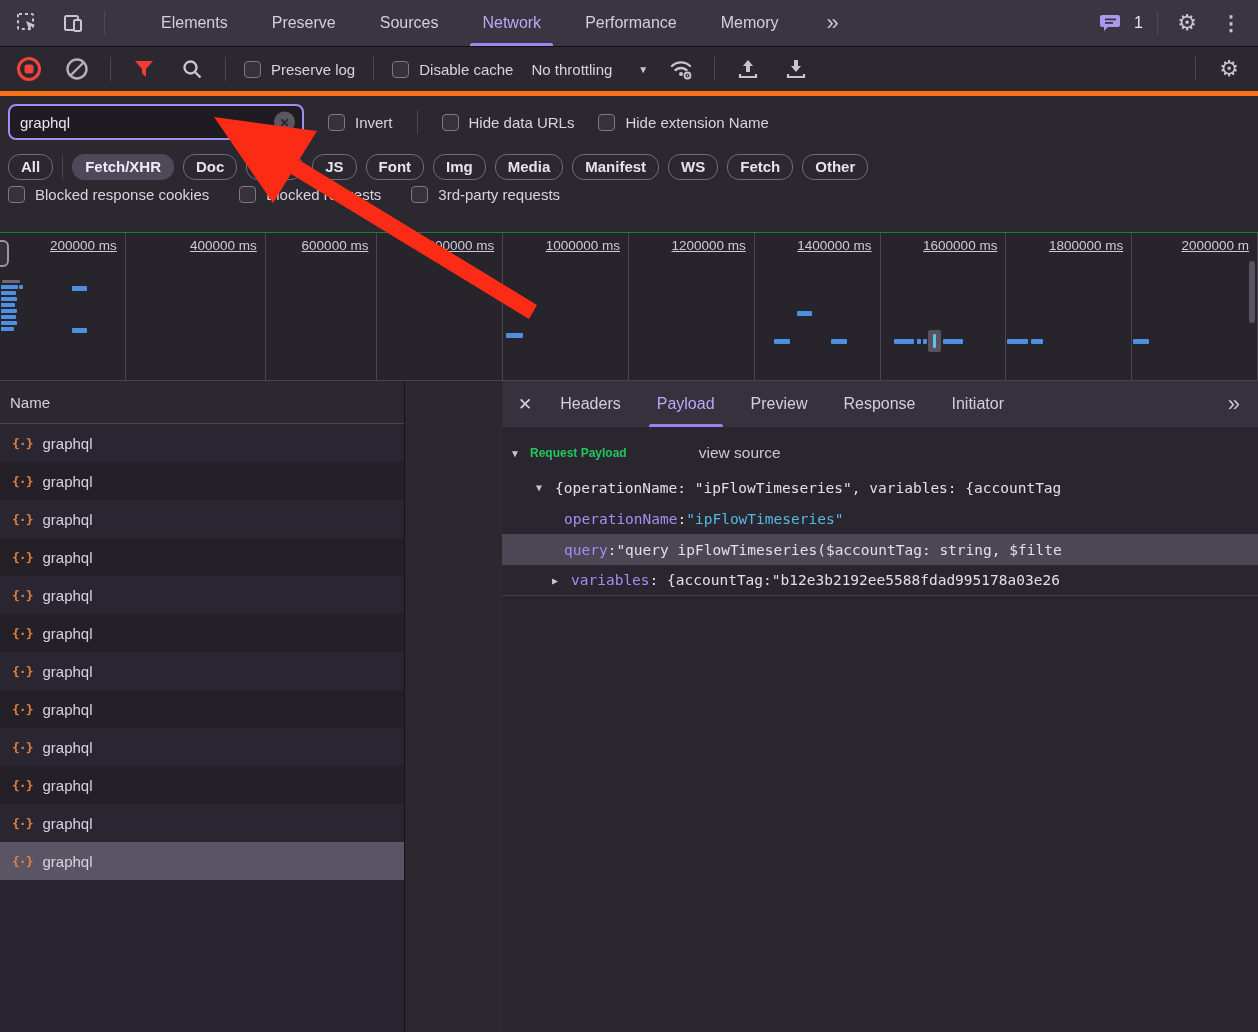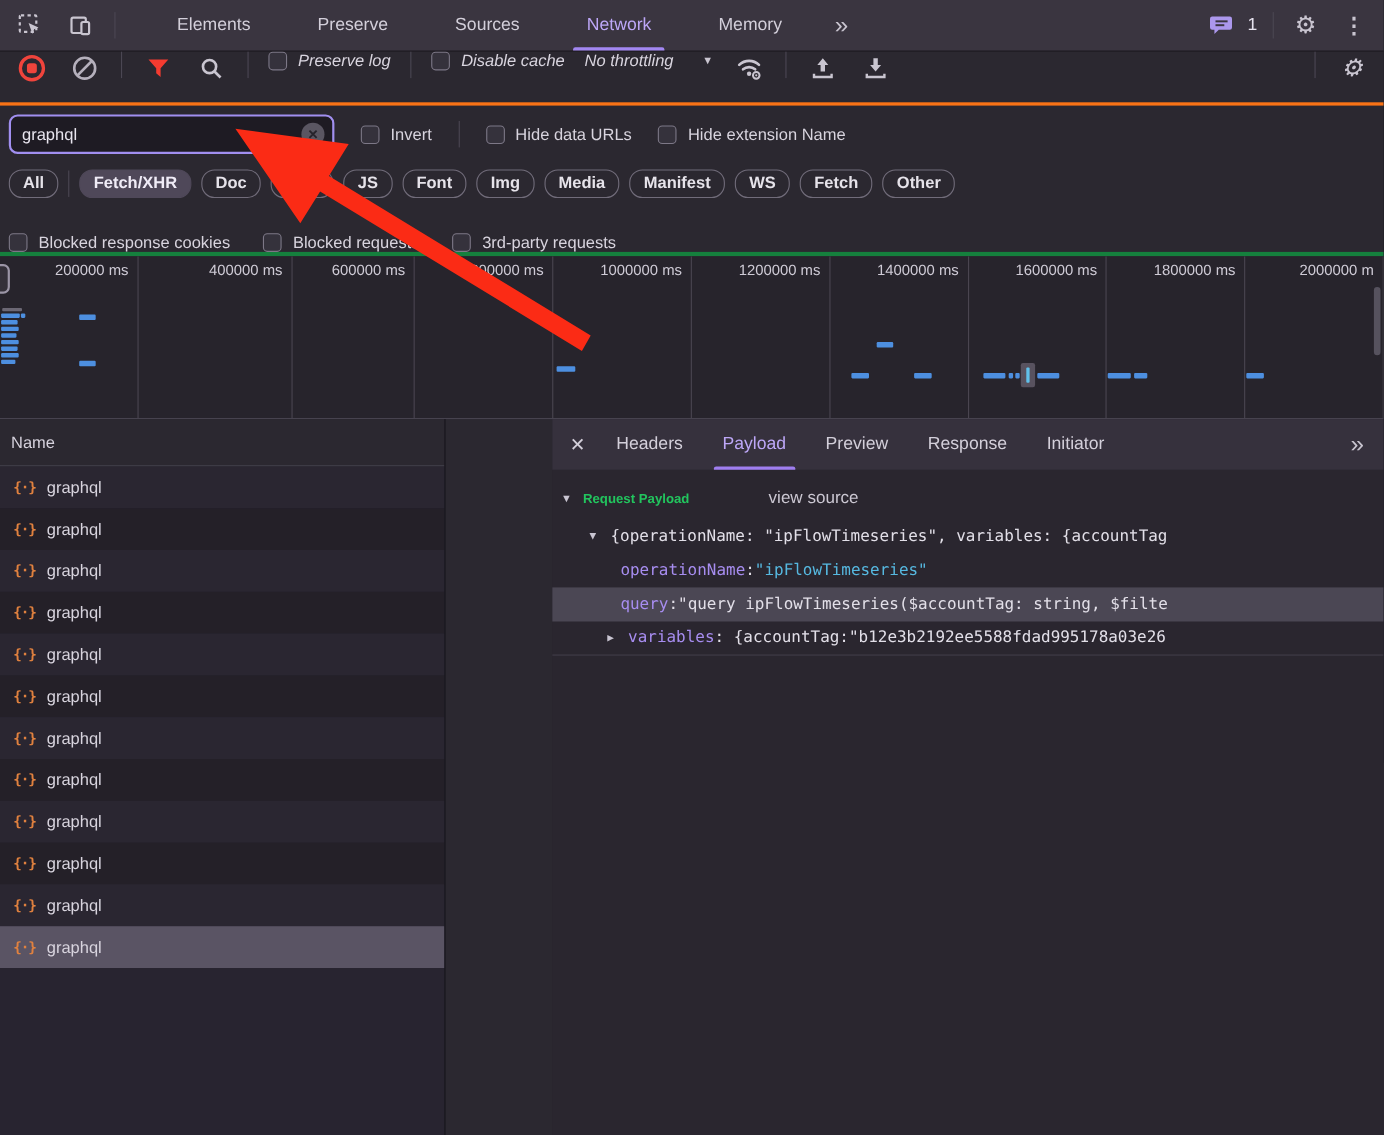--- a/index.html
+++ b/index.html
@@ -11,35 +11,35 @@
   }
   .vdiv { width:1px; height:24px; background:#4b4753; display:inline-block; flex:none; }
 
   
   .tabbar {
     position:absolute; top:0; left:0; width:100%; height:47px;
     background:#3a3540; border-bottom:1px solid #141217;
     display:flex; align-items:center; padding:0 12px; gap:16px;
   }
   .icon-btn { display:inline-flex; align-items:center; justify-content:center; width:30px; height:30px; flex:none; cursor:pointer; }
-  .top-tabs { display:flex; gap:17px; height:100%; margin-left:18px; }
+  .top-tabs { display:flex; gap:0; height:100%; margin-left:18px; }
   .tab { position:relative; height:100%; display:flex; align-items:center; padding:0 22px; color:#d3cfda; font-size:16px; cursor:pointer; white-space:nowrap; }
   .tab.active { color:#bda7f7; }
   .tab.active::after { content:""; position:absolute; left:10px; right:10px; bottom:0; height:3px; background:#a287f2; border-radius:2px 2px 0 0; }
   .tab-overflow { color:#c9c5d0; font-size:22px; padding:0 10px; cursor:pointer; }
   .tabbar-right { margin-left:auto; display:flex; align-items:center; gap:14px; }
   .msg-count { color:#e6e2ee; font-size:16px; margin-left:-6px; }
   .kebab { color:#c9c5d0; font-size:20px; font-weight:bold; letter-spacing:0; }
   .gearchar { color:#c9c5d0; font-size:22px; line-height:1; }
 
   
   .toolbar {
     position:absolute; top:47px; left:0; width:100%; height:49px;
-    background:#2b2830; border-bottom:3px solid #f97316;
-    display:flex; align-items:flex-start; padding:0 14px; gap:18px;font-style:italic;
+    background:#2b2830; border-bottom:5px solid #f97316;
+    display:flex; align-items:center; padding:0 14px; gap:18px;
   }
   .throttle { display:flex; align-items:center; gap:26px; cursor:pointer; color:#d8d4de; }
   .caret { font-size:10px; color:#c9c5d0; }
   .checkbox {
     width:17px; height:17px; border:1.6px solid #7d7887; border-radius:4px;
     background:#35323c; display:inline-block; flex:none; cursor:pointer;
   }
   .cb-group { display:flex; align-items:center; gap:10px; white-space:nowrap; }
   .toolbar .spacer { flex:1; }
 
@@ -67,32 +67,32 @@
   }
   .chip {
     border:1.5px solid #716c7a; border-radius:12px; padding:3px 12px 4px;
     color:#e6e3ea; font-size:15px; font-weight:600; cursor:pointer; white-space:nowrap; flex:none;
   }
   .chip.selected { background:#4f4859; border-color:#4f4859; color:#f0ecf7; }
 
   
   .checkrow {
     position:absolute; top:186px; left:0; width:100%; height:47px;
-    display:flex; align-items:flex-end; padding:0 8px; gap:30px;
-    border-bottom:4px solid #15803d;
+    display:flex; align-items:flex-start; padding:0 8px; gap:30px;
+    border-bottom:1px solid #15803d;
   }
 
   
   .overview {
     position:absolute; top:233px; left:0; width:100%; height:148px;
     background:#27242c; border-bottom:1px solid #47434f; overflow:hidden;
   }
   .tl-col { position:absolute; top:0; bottom:0; border-right:1px solid #4a4550; }
   .tl-label {
-    position:absolute; top:5px; right:8px; color:#cfcbd6; font-size:13.5px; white-space:nowrap;
+    position:absolute; top:5px; right:8px; color:#cfcbd6; font-size:13.5px; white-space:nowrap;text-decoration:underline;
   }
   .tl-bar-blue { position:absolute; background:#4d8fe0; border-radius:1px; }
   .tl-bar-gray { position:absolute; background:#6b6774; border-radius:1px; }
   .tl-bar-box  { position:absolute; background:#58525f; border-radius:2px; }
   .tl-bar-line { position:absolute; background:#61c0ea; border-radius:1px; }
   .tl-handle {
     position:absolute; left:-6px; top:7px; width:15px; height:27px;
     border:2px solid #9b95a6; border-radius:6px; background:#343039;
   }
   .tl-scroll { position:absolute; right:3px; top:28px; width:6px; height:62px; background:#56525e; border-radius:3px; }
@@ -165,20 +165,21 @@
         <rect x="3" y="4" width="13" height="14" rx="1.5" fill="none" stroke="#c9c5d0" stroke-width="2"></rect>
         <rect x="12" y="8" width="7" height="11" rx="1.5" fill="#3a3540" stroke="#c9c5d0" stroke-width="2"></rect>
       </svg>
     </span>
     <span class="vdiv"></span>
     <nav class="top-tabs" id="top-tabs">
         <span class="tab">Elements</span>
         <span class="tab">Preserve</span>
         <span class="tab">Sources</span>
         <span class="tab active">Network</span>
+        <span class="tab">Performance</span>
         <span class="tab">Memory</span>
       </nav>
     <span class="tab-overflow">»</span>
     <div class="tabbar-right">
       <span class="icon-btn">
         <svg class="glyph" width="22" height="20" viewBox="0 0 22 20">
           <path d="M2 2 h16 a2 2 0 0 1 2 2 v8 a2 2 0 0 1-2 2 h-10 l-4 4 v-4 h-2 a2 2 0 0 1-2-2 v-8 a2 2 0 0 1 2-2 z" fill="#ab97ec"></path>
           <rect x="5" y="5.5" width="11" height="1.8" fill="#3a3540"></rect>
           <rect x="5" y="9" width="8" height="1.8" fill="#3a3540"></rect>
         </svg>

